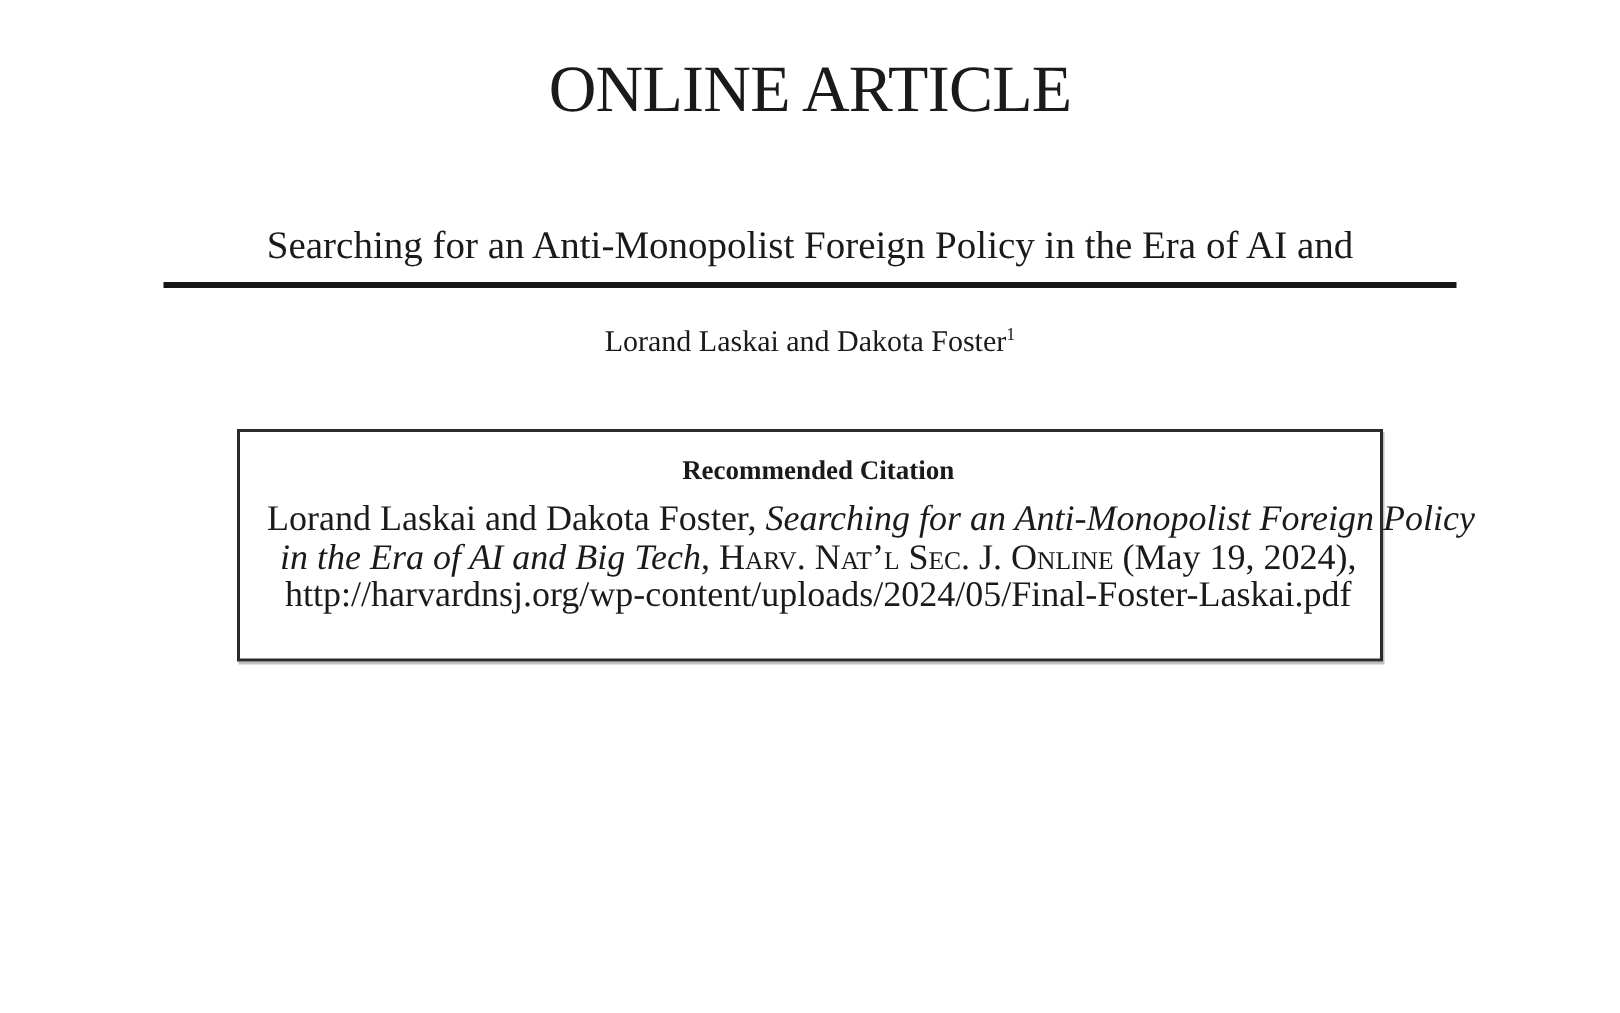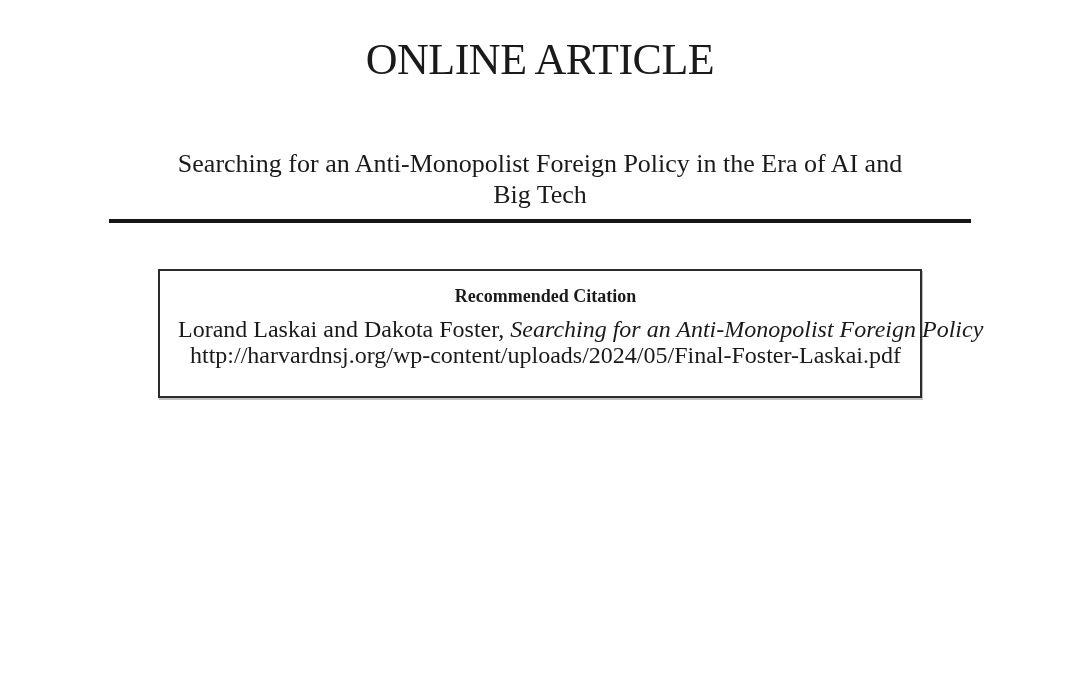--- a/index.html
+++ b/index.html
@@ -73,32 +73,37 @@
 </style>
 </head>
 <body>
 
 <div class="page">
 
   <div class="kicker">ONLINE ARTICLE</div>
 
   <div class="title">
     <div>Searching for an Anti-Monopolist Foreign Policy in the Era of AI and</div>
-    <div>Big Tech</div>
   </div>
 
   <div class="rule"></div>
 
+  <div class="byline">
+    <span>Lorand Laskai and Dakota Foster</span><sup>1</sup>
+  </div>
 
   <div class="citation-box">
     <div class="cite-heading">Recommended Citation</div>
 
     <div class="cite-line">
       <span>Lorand Laskai and Dakota Foster, </span><span class="it">Searching for an Anti-Monopolist Foreign Policy</span>
     </div>
 
+    <div class="cite-line">
+      <span class="it">in the Era of AI and Big Tech</span><span>, </span><span class="sc">Harv. Nat’l Sec. J. Online</span><span> (May 19, 2024),</span>
+    </div>
 
     <div class="cite-line">
       <span>http://harvardnsj.org/wp-content/uploads/2024/05/Final-Foster-Laskai.pdf</span>
     </div>
   </div>
 
 </div>
 
 </body></html>

